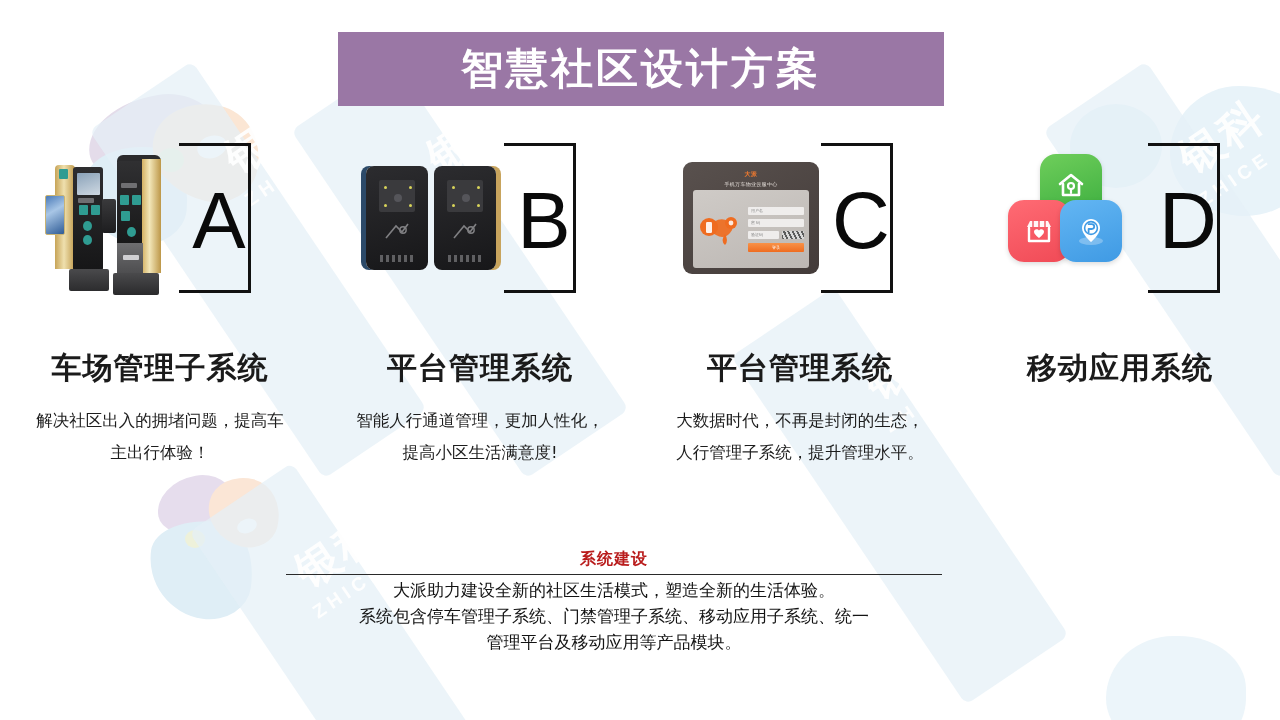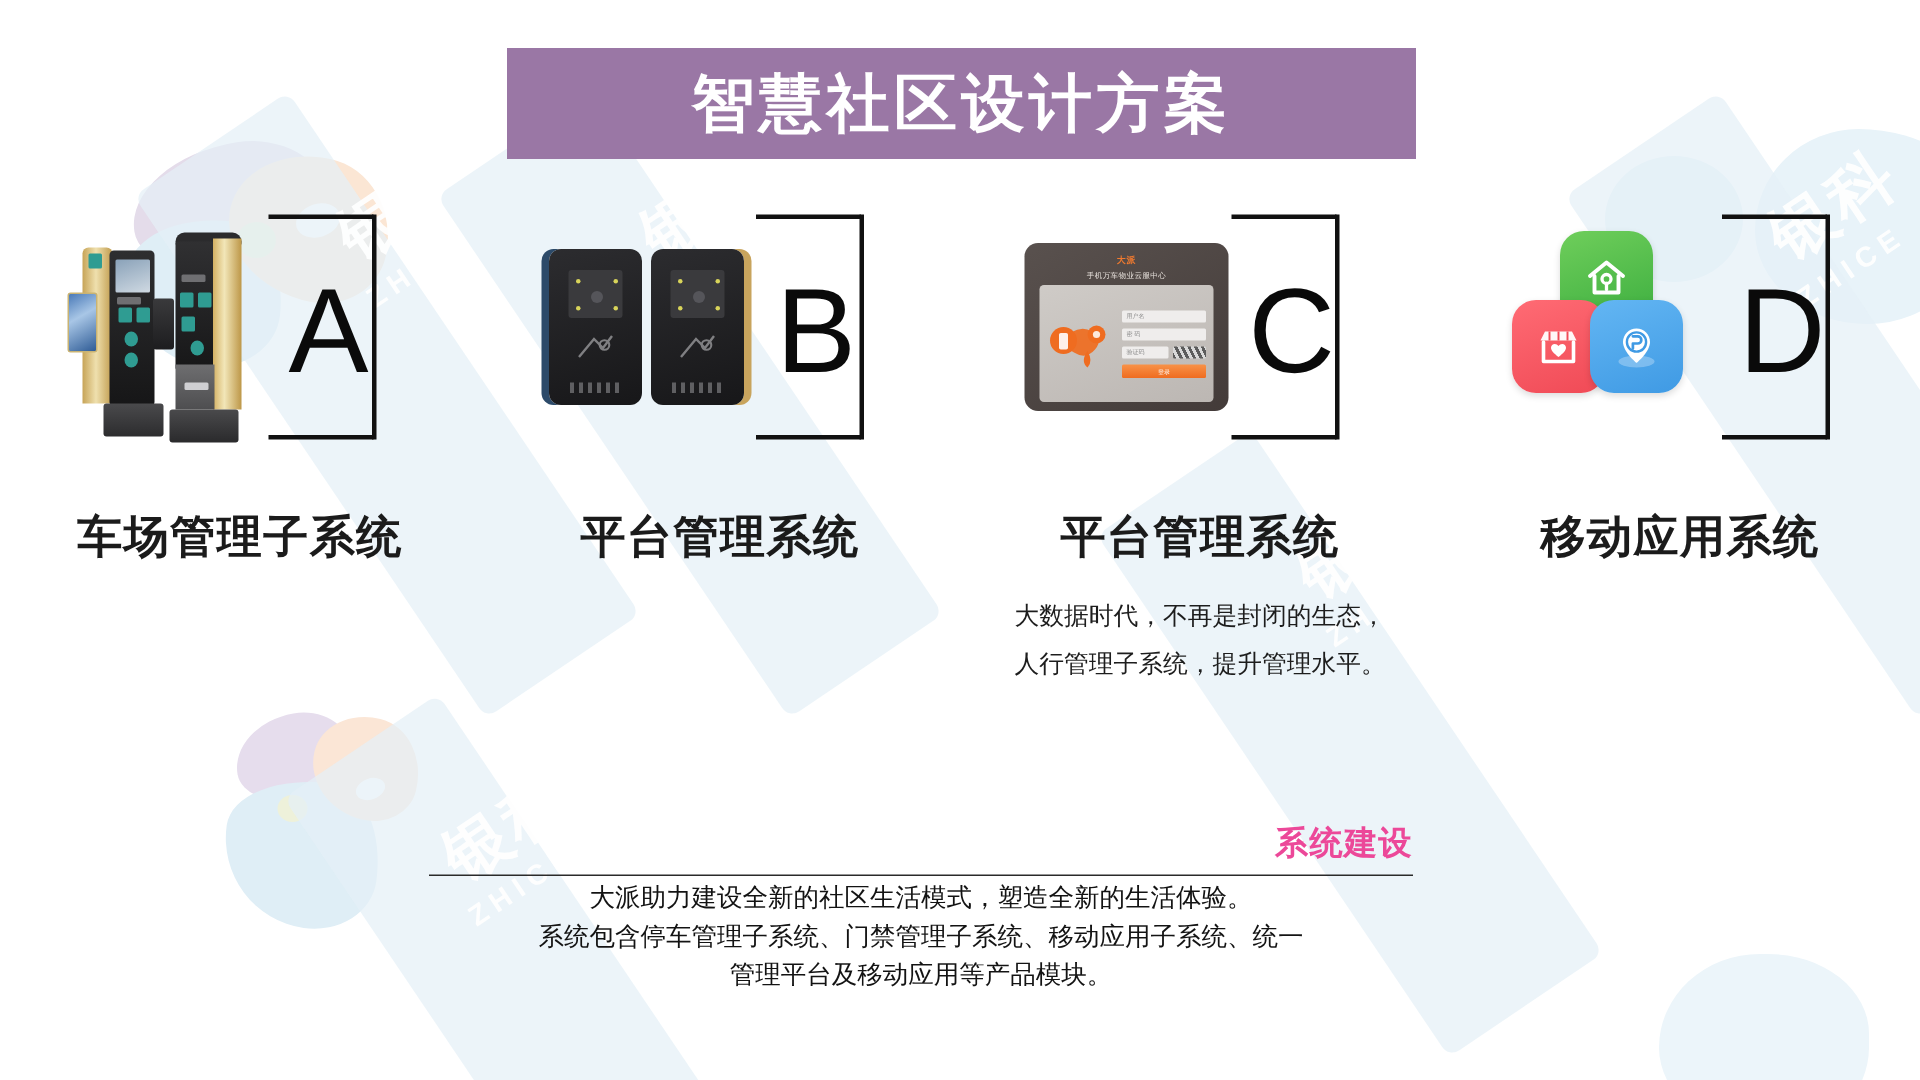--- a/index.html
+++ b/index.html
@@ -201,21 +201,21 @@
     font-size: 80px;
     line-height: 1;
     font-weight: 400;
     color: #0a0a0a;
     font-family: "Liberation Sans", "DejaVu Sans", sans-serif;
     margin-left: -16px;
     margin-top: 6px;
   }
 
   .col-title {
-    margin-top: 20px;
+    margin-top: 30px;
     font-size: 30px;
     font-weight: 700;
     color: #1b1b1b;
     letter-spacing: 1px;
     font-family: "DejaVu Sans", "Liberation Sans", sans-serif;
     white-space: nowrap;
   }
   .col-desc {
     margin-top: 16px;
     width: 262px;
@@ -374,24 +374,23 @@
   .ic-park { left: 64px; top: 46px; background: linear-gradient(160deg,#63b6f3,#3f9ae4); z-index:3; }
 
   
   #bottom {
     position: absolute;
     left: 286px; top: 548px;
     width: 656px;
     text-align: center;
   }
   #bottom-title {
-    font-size: 22px; font-weight: 700; color: #ec4899;
+    font-size: 16px; font-weight: 700; color: #b91c1c;
     letter-spacing: 1px; line-height: 1.4;
     font-family: "DejaVu Sans", "Liberation Sans", sans-serif;
-    text-align: right;
   }
   #bottom-rule {
     height: 1px; background: #2a2a2a; width: 100%; margin: 4px 0 3px 0;
   }
   #bottom-body {
     font-size: 17px; line-height: 1.52; color: #131313;
     font-family: "DejaVu Sans", "Liberation Sans", sans-serif;
   }
   #bottom-body div { white-space: nowrap; }
 </style>
@@ -488,20 +487,21 @@
         <div class="bracket-letter">
           <div class="bracket">
             <span class="b-top"></span>
               <span class="b-right"></span>
               <span class="b-bottom"></span>
           </div>
           <div class="letter">A</div>
         </div>
       </div>
       <div class="col-title">车场管理子系统</div>
+      <div class="col-desc">解决社区出入的拥堵问题，提高车主出行体验！</div>
     </div>
 
     <div class="column">
       <div class="visual-row">
         <div class="artwork">
           <div class="panels">
             <div class="panel p-left">
               <div class="p-disp"></div>
               <div class="p-dot" style="left:18px; top:20px;"></div>
               <div class="p-dot" style="left:43px; top:20px;"></div>
@@ -532,20 +532,21 @@
         <div class="bracket-letter">
           <div class="bracket">
             <span class="b-top"></span>
               <span class="b-right"></span>
               <span class="b-bottom"></span>
           </div>
           <div class="letter">B</div>
         </div>
       </div>
       <div class="col-title">平台管理系统</div>
+      <div class="col-desc">智能人行通道管理，更加人性化，提高小区生活满意度!</div>
     </div>
 
     <div class="column">
       <div class="visual-row">
         <div class="artwork">
           <div class="tablet">
             <div class="t-head">
               <div class="t-brand">大派</div>
               <div class="t-sub">手机万车物业云服中心</div>
             </div>

